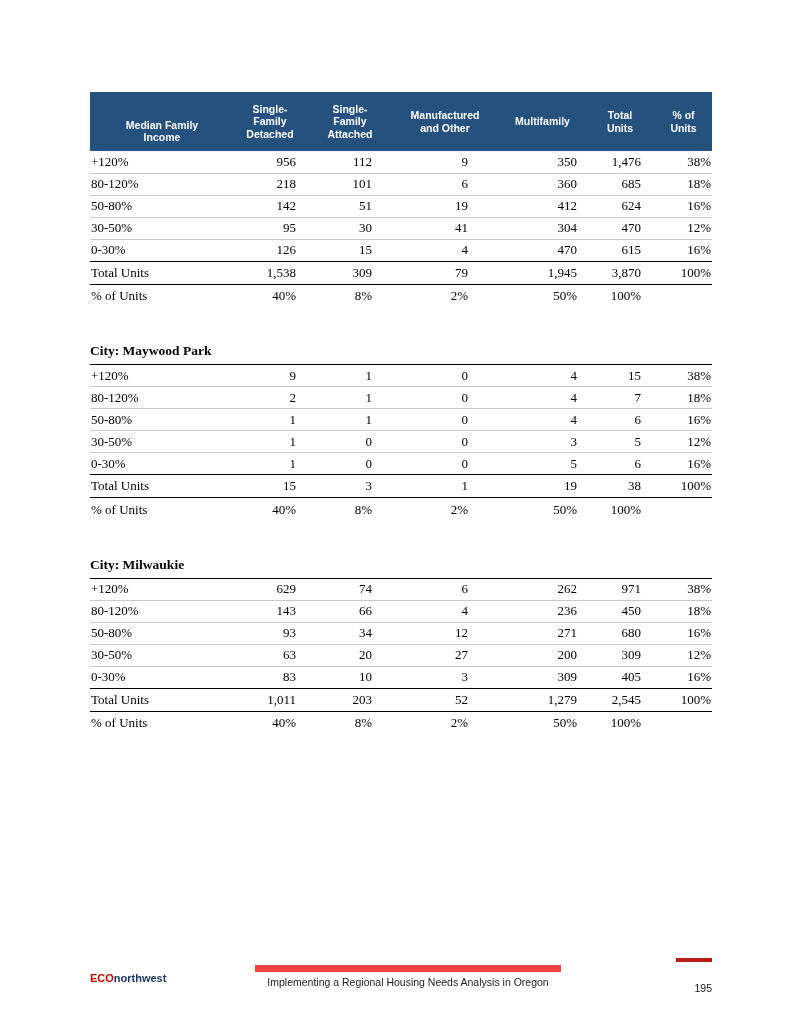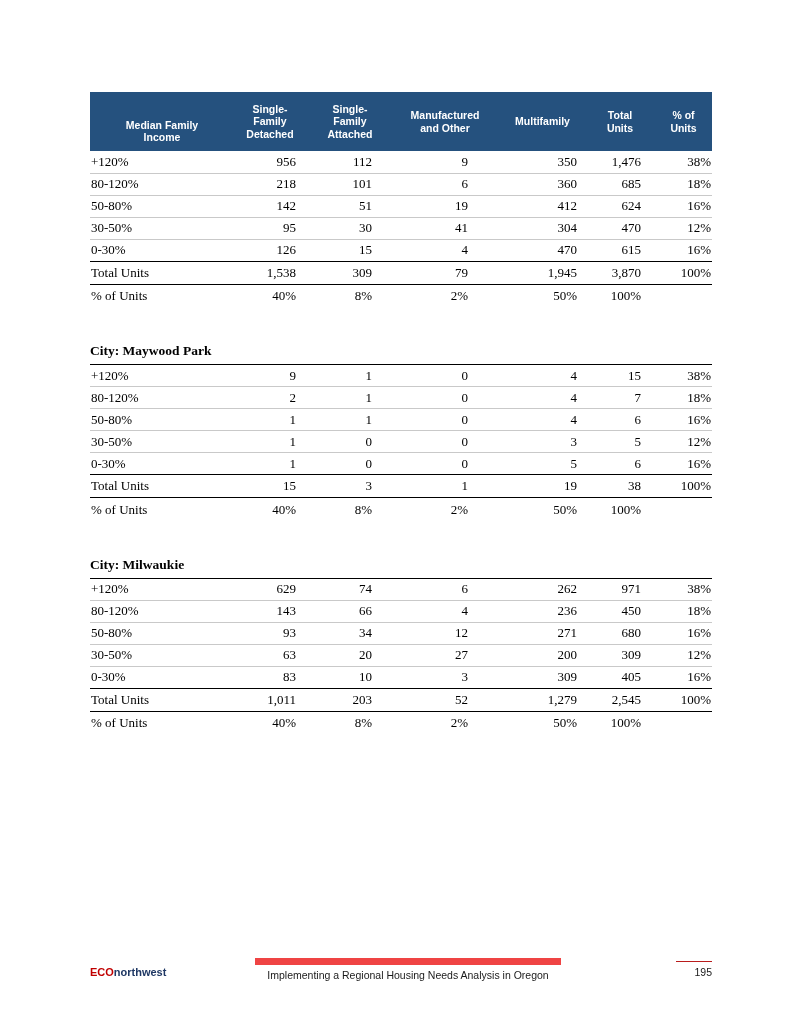--- a/index.html
+++ b/index.html
@@ -49,21 +49,21 @@
   .footer {
     position:absolute; left:90px; top:958px; width:622px;
     font-family:"Liberation Sans", sans-serif; font-size:10.5px;
     display:flex; align-items:center; color:#1a1a1a;
   }
   .footer .brand { width:165px; padding-top:4px; font-size:11px; font-weight:bold; }
   .footer .brand .eco { color:#C00000; }
   .footer .brand .rest { color:#1F3864; }
   .footer .center { width:306px; border-top:7px solid #ef4444; text-align:center; padding-top:4px; }
   .footer .gap { flex:1; }
-  .footer .pagenum { width:36px; border-top:1px solid #b91c1c; text-align:right; padding-top:4px; }
+  .footer .pagenum { width:36px; border-top:4px solid #b91c1c; text-align:right; padding-top:20px; }
 </style>
 </head>
 <body>
 
 <div class="page">
   <div class="content">
     <table class="report">
       <colgroup>
         <col style="width:140px">
           <col style="width:80px">

